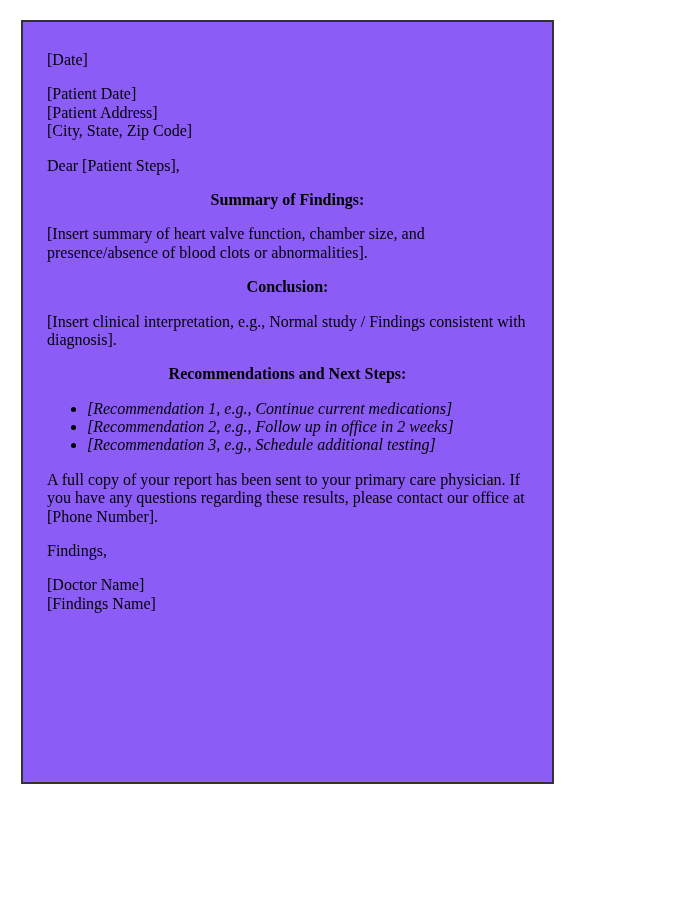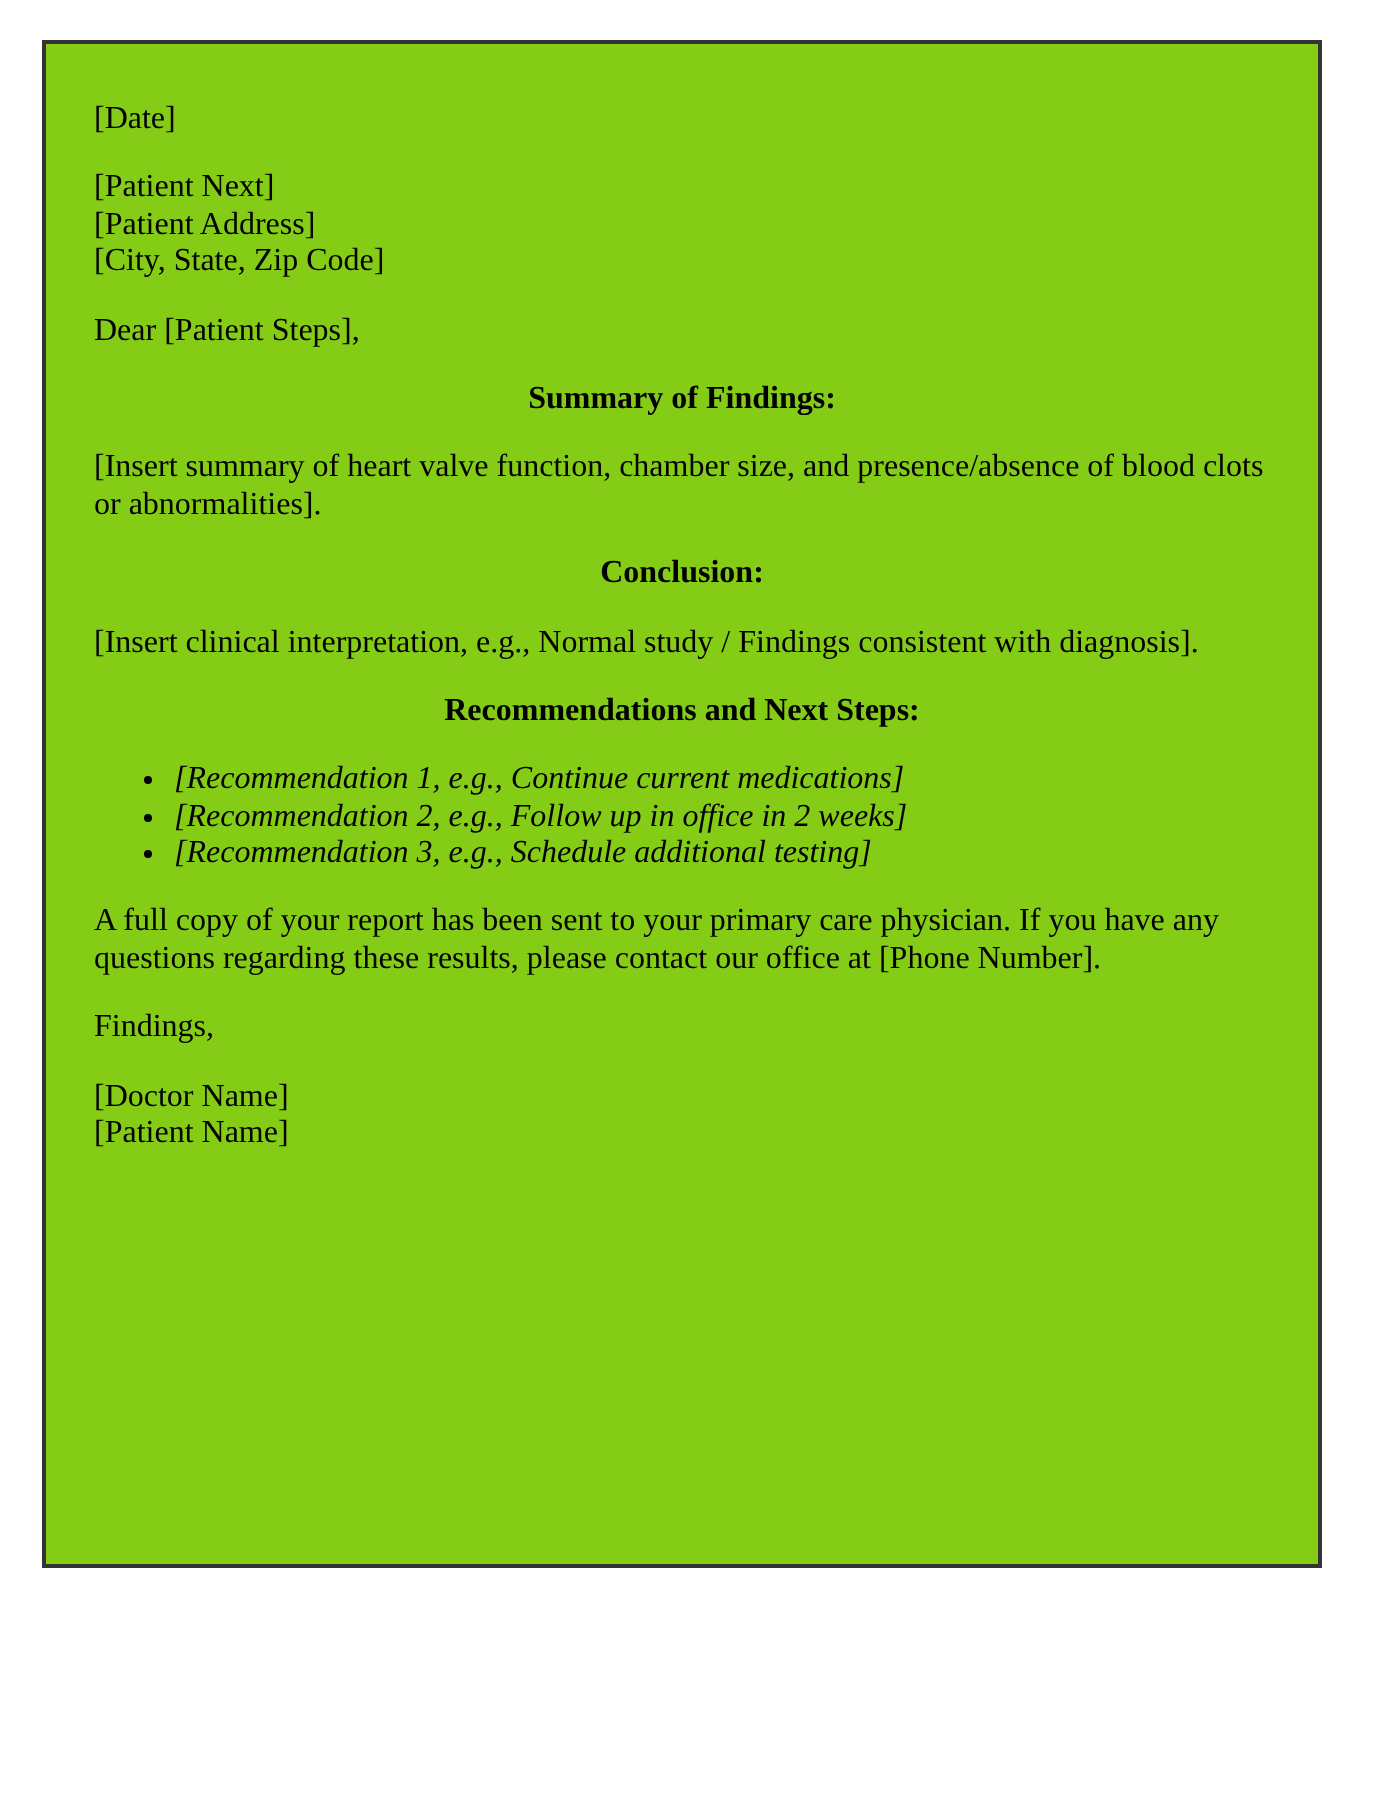--- a/index.html
+++ b/index.html
@@ -11,46 +11,46 @@
     background: #ffffff;
     font-family: "Liberation Serif", "DejaVu Serif", serif;
     font-size: 16px;
     line-height: 1.15;
     color: #000000;
   }
   .page {
     position: absolute;
     left: 21px;
     top: 20px;
-    width: 640px;
+    width: 533px;
     height: 764px;
     border: 2px solid #333333;
     padding: 13px 24px;
-    background: #84cc16;
+    background: #8b5cf6;
     overflow: hidden;
   }
   .page p { margin: 16px 0; }
   .page p.bold { font-weight: bold; text-align: center; }
   .line { display: block; }
   ul.reco-list {
     margin: 16px 0;
     padding-left: 40px;
     list-style-type: disc;
   }
   ul.reco-list li { margin: 0; padding: 0; font-style: italic; }
 </style>
 </head>
 <body>
 
 <div class="page">
 
   <p>[Date]</p>
 
   <p>
-    <span class="line">[Patient Next]</span>
+    <span class="line">[Patient Date]</span>
     <span class="line">[Patient Address]</span>
     <span class="line">[City, State, Zip Code]</span>
   </p>
 
   <p>Dear [Patient Steps],</p>
 
 
   <p class="bold">Summary of Findings:</p>
 
   <p>[Insert summary of heart valve function, chamber size, and presence/absence of blood clots or abnormalities].</p>
@@ -66,16 +66,16 @@
     <li>[Recommendation 2, e.g., Follow up in office in 2 weeks]</li>
     <li>[Recommendation 3, e.g., Schedule additional testing]</li>
   </ul>
 
   <p>A full copy of your report has been sent to your primary care physician. If you have any questions regarding these results, please contact our office at [Phone Number].</p>
 
   <p>Findings,</p>
 
   <p>
     <span class="line">[Doctor Name]</span>
-    <span class="line">[Patient Name]</span>
+    <span class="line">[Findings Name]</span>
   </p>
 
 </div>
 
 </body></html>

